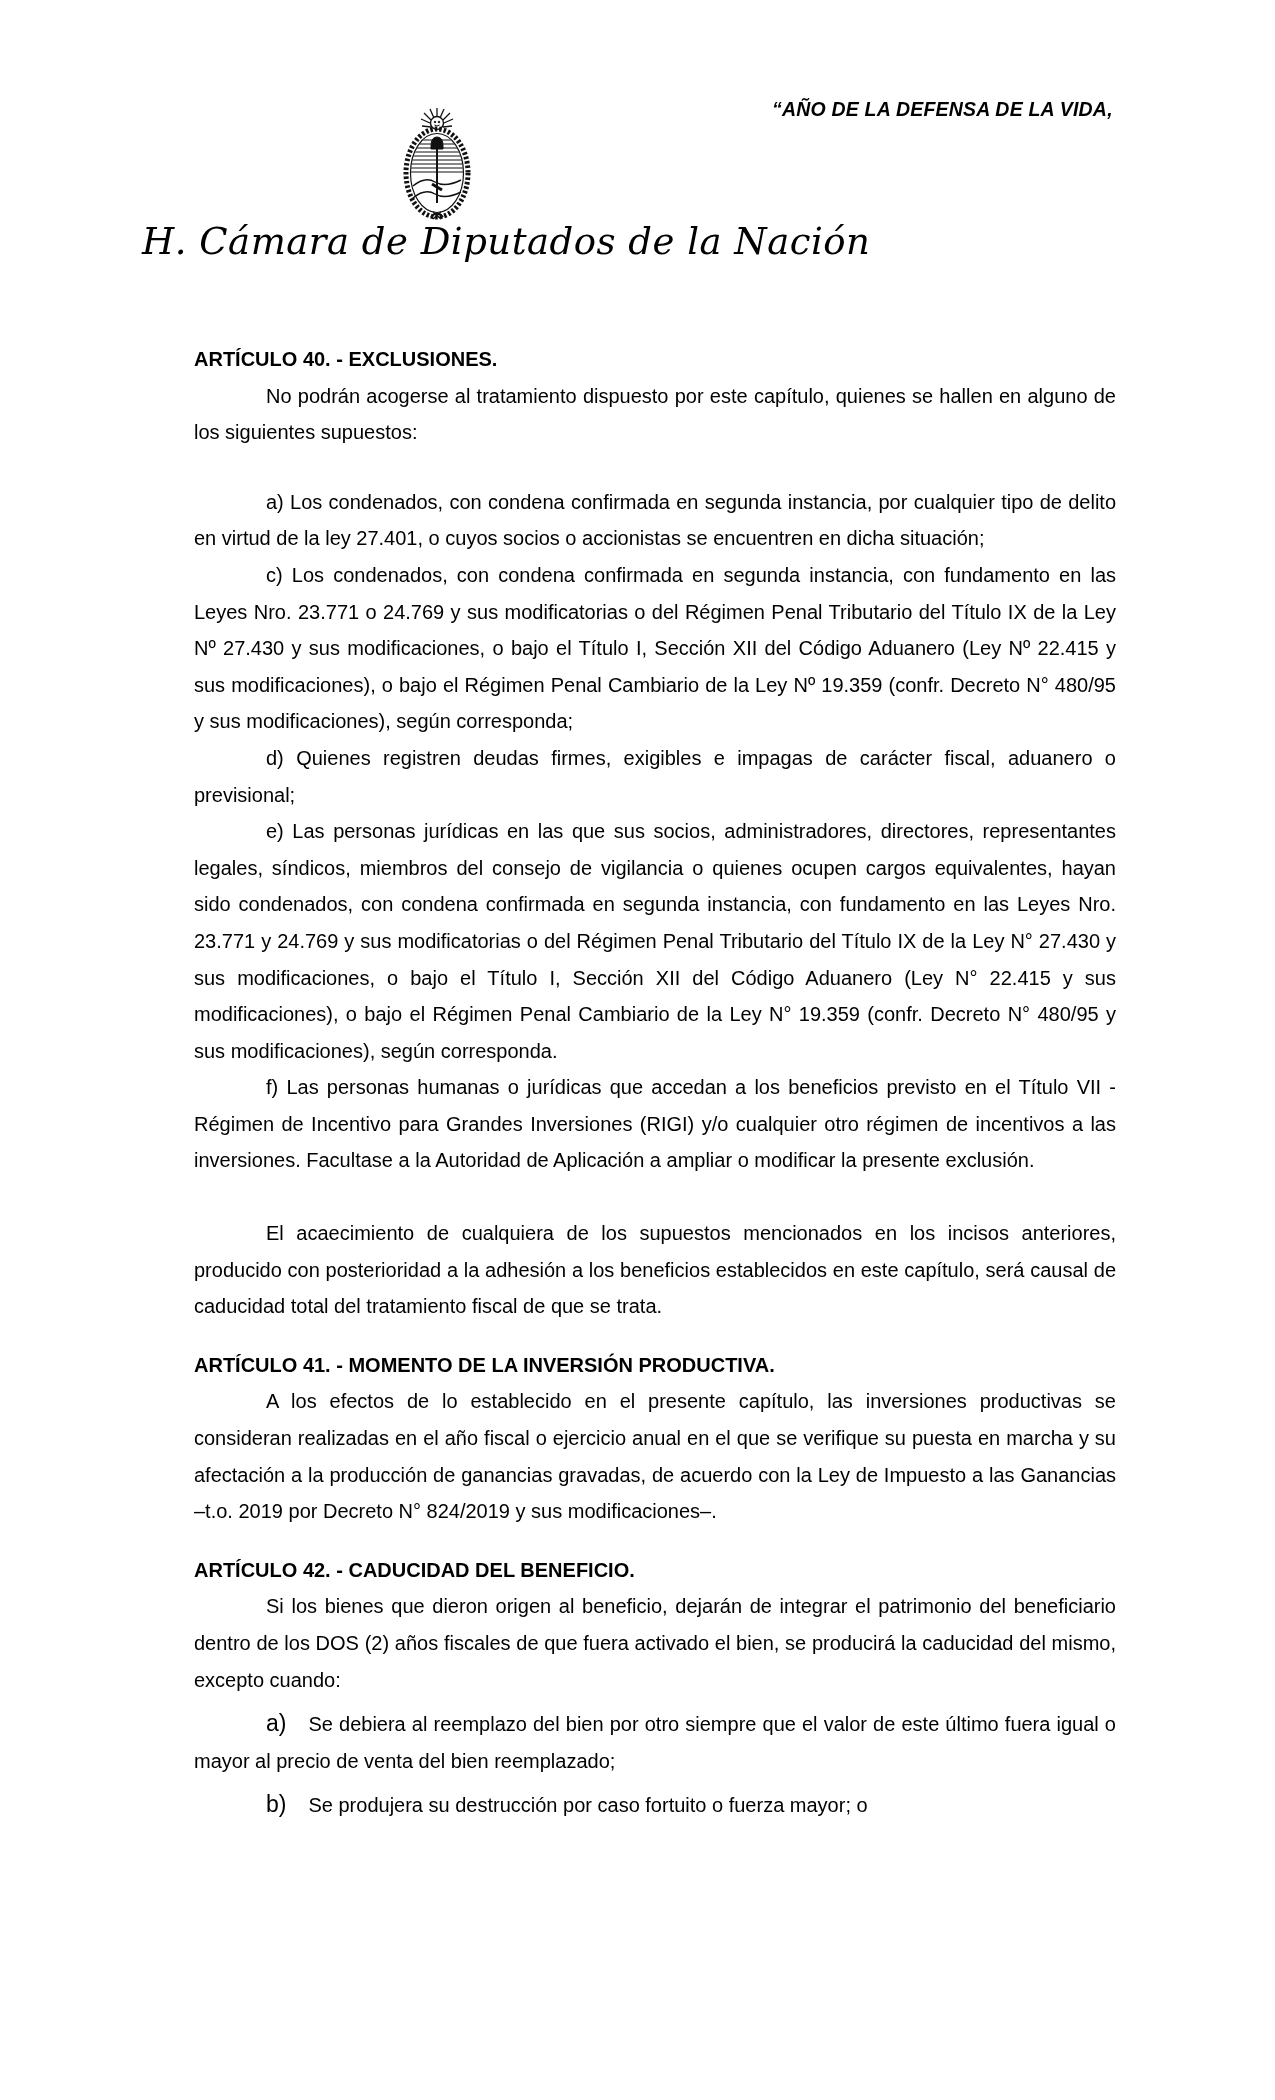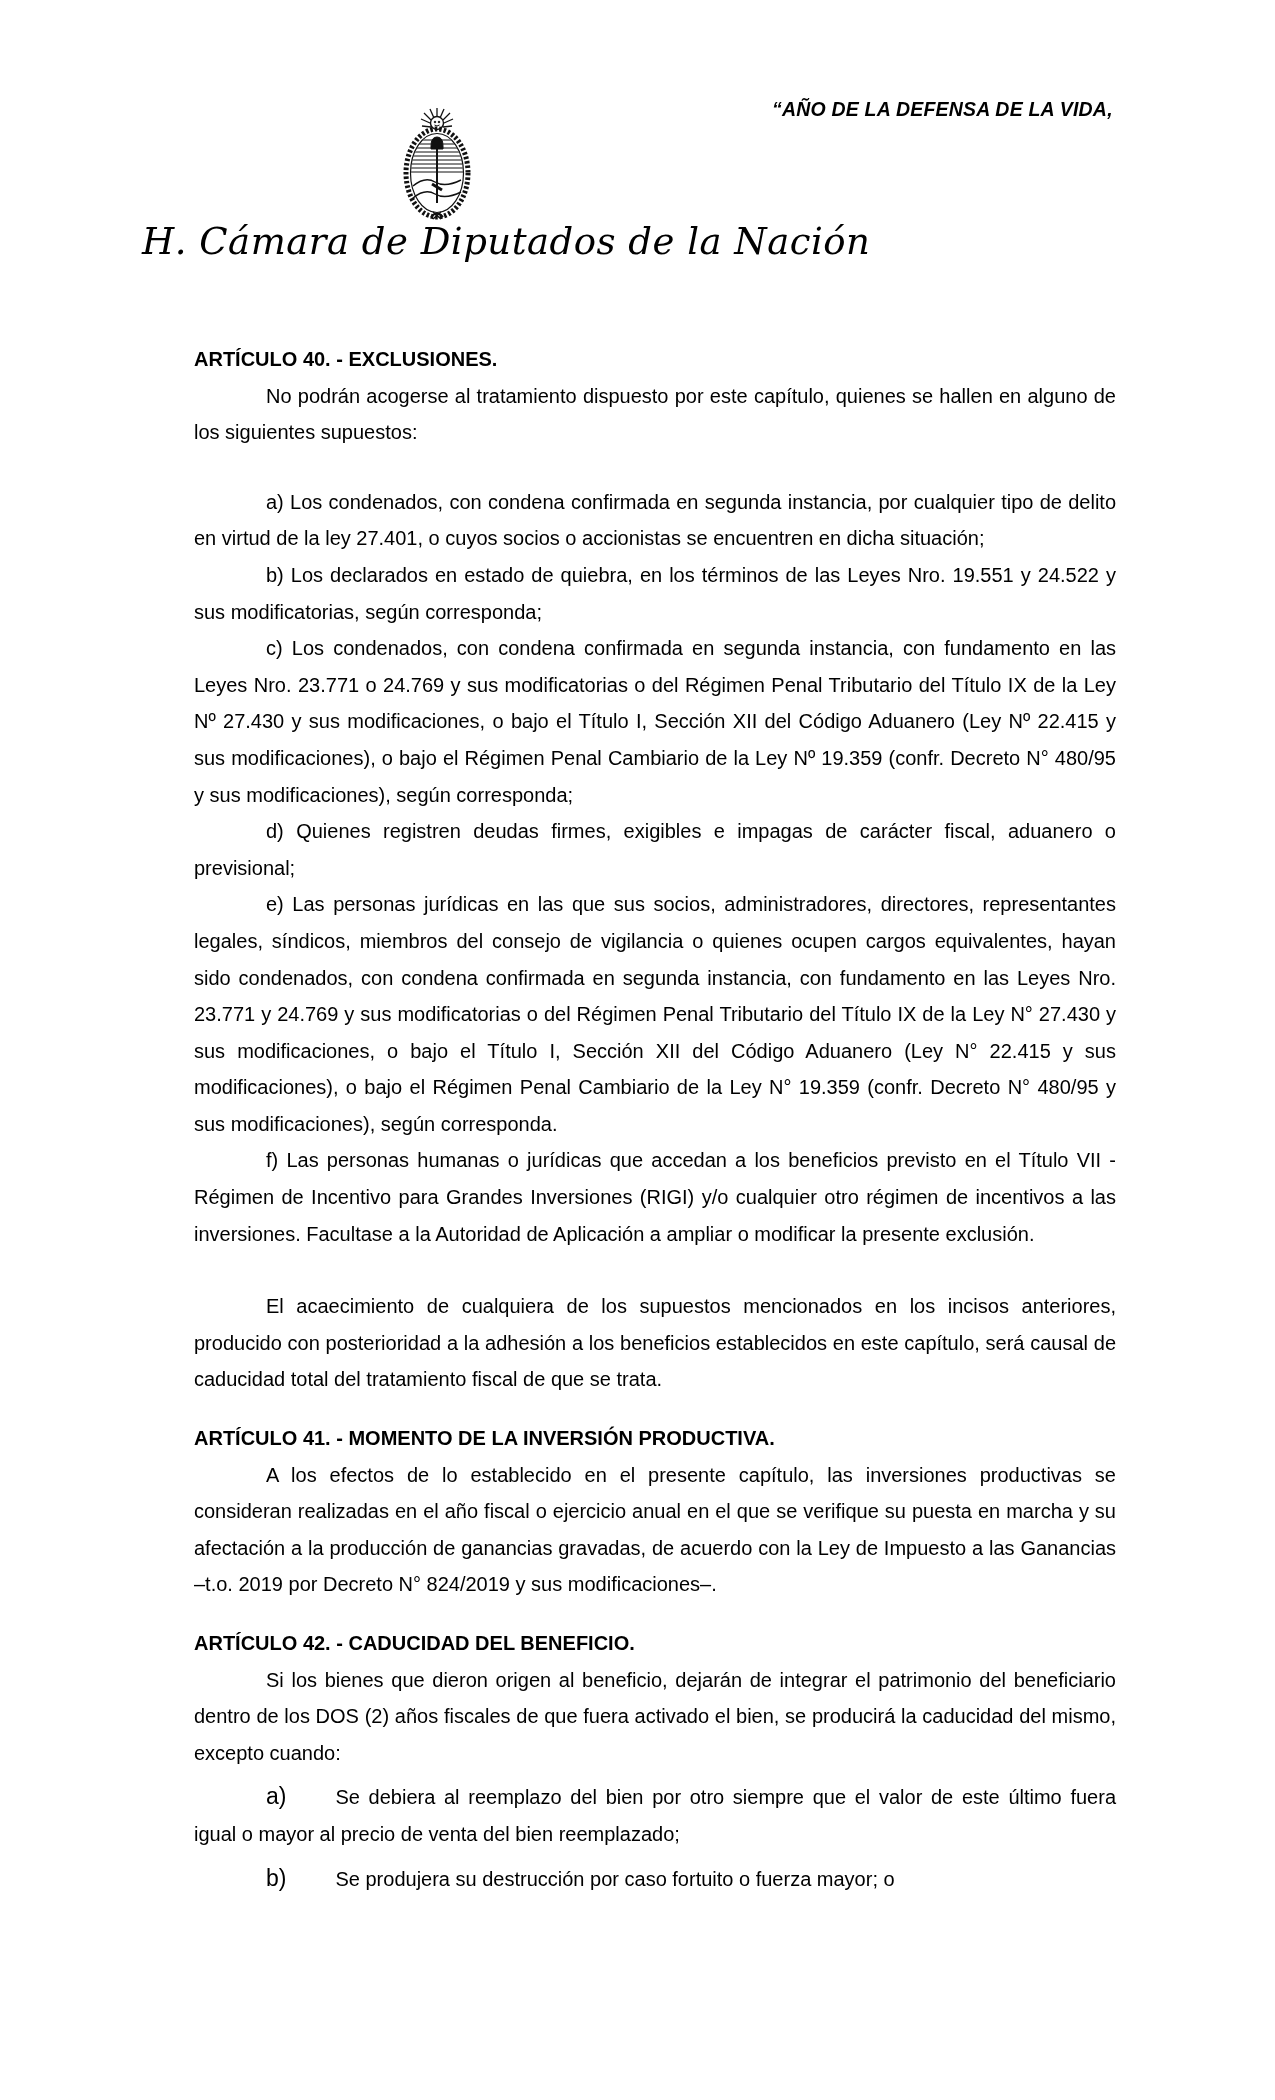--- a/index.html
+++ b/index.html
@@ -28,21 +28,21 @@
     position: absolute; left: 194px; top: 341px; width: 922px;
     font-size: 20px; line-height: 36.6px;
   }
   .doc p { margin: 0; text-align: justify; text-indent: 72px; }
   .doc .heading { font-weight: bold; text-indent: 0; text-align: left; }
   .mt-blank  { margin-top: 33px !important; }
   .mt-para   { margin-top: 36px !important; }
   .mt-art    { margin-top: 22px !important; }
   .mt-item   { margin-top: 7px  !important; }
   .item-label { font-size: 23px; }
-  .item-text  { margin-left: 49px; }
+  .item-text  { margin-left: 22px; }
 </style>
 </head>
 <body>
 
 <div class="page">
 
   <svg class="coat" viewBox="0 0 88 116">
     <g stroke="#111" fill="none" stroke-width="1">
 
       <g stroke-width="1.3">
@@ -94,21 +94,20 @@
   <div class="motto">
     <div>“AÑO DE LA DEFENSA DE LA VIDA,</div>
   </div>
 
   <div class="institution">H. Cámara de Diputados de la Nación</div>
 
   <div class="doc">
     <p class="heading">ARTÍCULO 40. - EXCLUSIONES.</p>
     <p>No podrán acogerse al tratamiento dispuesto por este capítulo, quienes se hallen en alguno de los siguientes supuestos:</p>
     <p class="mt-blank">a) Los condenados, con condena confirmada en segunda instancia, por cualquier tipo de delito en virtud de la ley 27.401, o cuyos socios o accionistas se encuentren en dicha situación;</p>
-    <p>b) Los declarados en estado de quiebra, en los términos de las Leyes Nro. 19.551 y 24.522 y sus modificatorias, según corresponda;</p>
     <p>c) Los condenados, con condena confirmada en segunda instancia, con fundamento en las Leyes Nro. 23.771 o 24.769 y sus modificatorias o del Régimen Penal Tributario del Título IX de la Ley Nº 27.430 y sus modificaciones, o bajo el Título I, Sección XII del Código Aduanero (Ley Nº 22.415 y sus modificaciones), o bajo el Régimen Penal Cambiario de la Ley Nº 19.359 (confr. Decreto N° 480/95 y sus modificaciones), según corresponda;</p>
     <p>d) Quienes registren deudas firmes, exigibles e impagas de carácter fiscal, aduanero o previsional;</p>
     <p>e) Las personas jurídicas en las que sus socios, administradores, directores, representantes legales, síndicos, miembros del consejo de vigilancia o quienes ocupen cargos equivalentes, hayan sido condenados, con condena confirmada en segunda instancia, con fundamento en las Leyes Nro. 23.771 y 24.769 y sus modificatorias o del Régimen Penal Tributario del Título IX de la Ley N° 27.430 y sus modificaciones, o bajo el Título I, Sección XII del Código Aduanero (Ley N° 22.415 y sus modificaciones), o bajo el Régimen Penal Cambiario de la Ley N° 19.359 (confr. Decreto N° 480/95 y sus modificaciones), según corresponda.</p>
     <p>f) Las personas humanas o jurídicas que accedan a los beneficios previsto en el Título VII - Régimen de Incentivo para Grandes Inversiones (RIGI) y/o cualquier otro régimen de incentivos a las inversiones. Facultase a la Autoridad de Aplicación a ampliar o modificar la presente exclusión.</p>
     <p class="mt-para">El acaecimiento de cualquiera de los supuestos mencionados en los incisos anteriores, producido con posterioridad a la adhesión a los beneficios establecidos en este capítulo, será causal de caducidad total del tratamiento fiscal de que se trata.</p>
 
     <p class="heading mt-art">ARTÍCULO 41. - MOMENTO DE LA INVERSIÓN PRODUCTIVA.</p>
     <p>A los efectos de lo establecido en el presente capítulo, las inversiones productivas se consideran realizadas en el año fiscal o ejercicio anual en el que se verifique su puesta en marcha y su afectación a la producción de ganancias gravadas, de acuerdo con la Ley de Impuesto a las Ganancias –t.o. 2019 por Decreto N° 824/2019 y sus modificaciones–.</p>
 
     <p class="heading mt-art">ARTÍCULO 42. - CADUCIDAD DEL BENEFICIO.</p>

